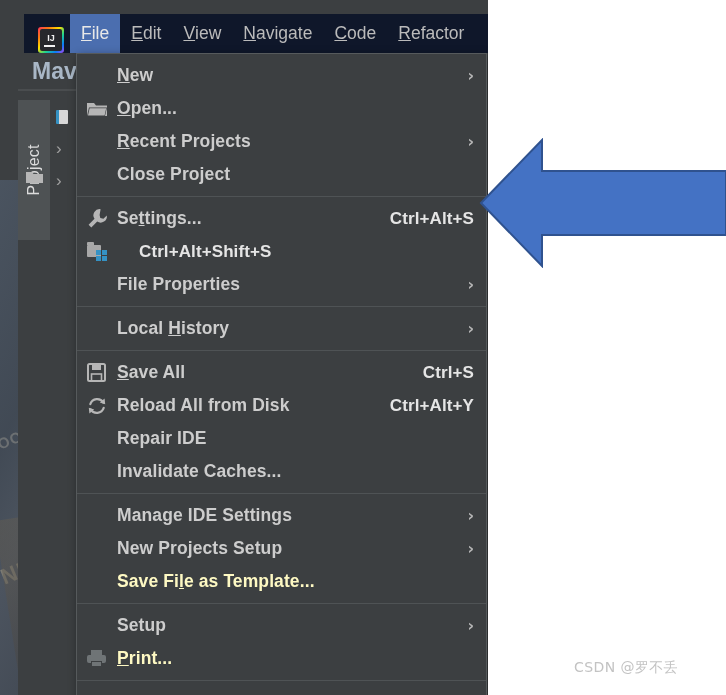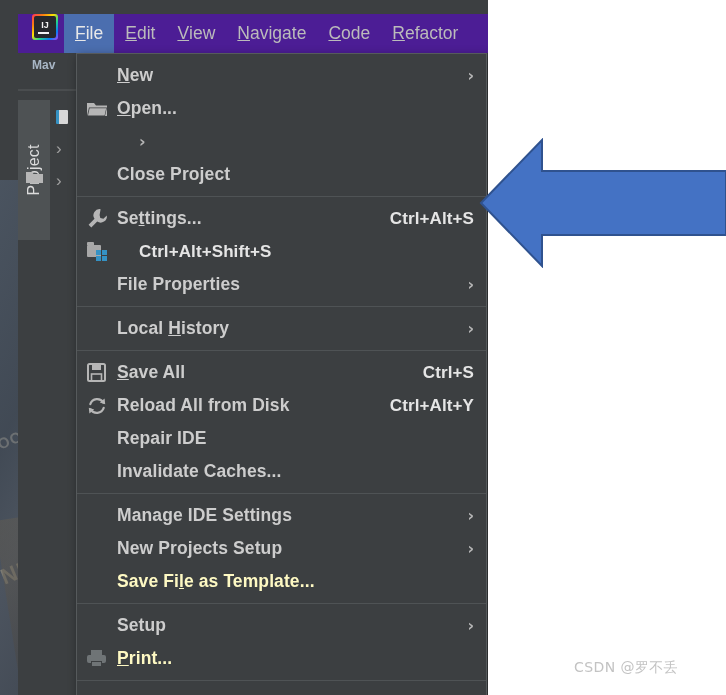--- a/index.html
+++ b/index.html
@@ -82,25 +82,25 @@
 
   
   .ide-scrim {
     position: absolute; inset: 0;
     background: rgba(60,63,65,0.0);
   }
 
   
   #menu-bar {
     position: absolute;
-    left: 18px; top: 14px;
+    left: 24px; top: 14px;
     width: 470px; height: 39px;
-    background: #4c1d95;
-    display: flex;
-    align-items: flex-start;
+    background: #0f172a;
+    display: flex;
+    align-items: flex-end;
   }
 
   #ij-logo {
     width: 26px; height: 26px;
     margin-left: 14px;
     border-radius: 3px;
     background:
       linear-gradient(135deg,#fe315d 0%, #f97a12 22%, #ffe000 42%, #21d789 62%, #087cfa 82%, #b345f1 100%);
     padding: 2px;
     display: flex;
@@ -149,21 +149,21 @@
   
   .tab-strip {
     position: absolute;
     left: 18px; top: 53px;
     width: 470px; height: 38px;
     background: #3c3f41;
   }
   .tab-maven {
     position: absolute;
     left: 14px; top: 5px;
-    font-size: 12px;
+    font-size: 23px;
     font-weight: bold;
     color: #a9b7c6;
     white-space: nowrap;
   }
   .tab-underline {
     position: absolute;
     left: 0px; top: 36px;
     width: 64px; height: 2px;
     background: #4a4d4f;
   }
@@ -411,20 +411,21 @@
             <svg class="ic" width="20" height="15" viewBox="0 0 20 15">
               <path d="M0 2 L7 2 L9 4.5 L20 4.5 L20 15 L0 15 Z" fill="#b6b6b6"></path>
               <path d="M2 6.5 L20 6.5 L18 15 L0 15 Z" fill="#3c3f41"></path>
               <path d="M2.6 7.2 L19.2 7.2 L17.6 14.4 L1 14.4 Z" fill="#b6b6b6"></path>
             </svg>
           </div>
           <div class="label"><span class="mnem">O</span>pen...</div>
         </div>
         <div class="menu-item">
           <div class="icon-slot"></div>
+          <div class="label"><span class="mnem">R</span>ecent Projects</div>
           <div class="submenu-arrow">›</div>
         </div>
         <div class="menu-item">
           <div class="icon-slot"></div>
           <div class="label">Close Project</div>
         </div>
         <div class="menu-sep"></div>
         <div class="menu-item">
           <div class="icon-slot">
             <svg class="ic" width="21" height="21" viewBox="0 0 21 21">

